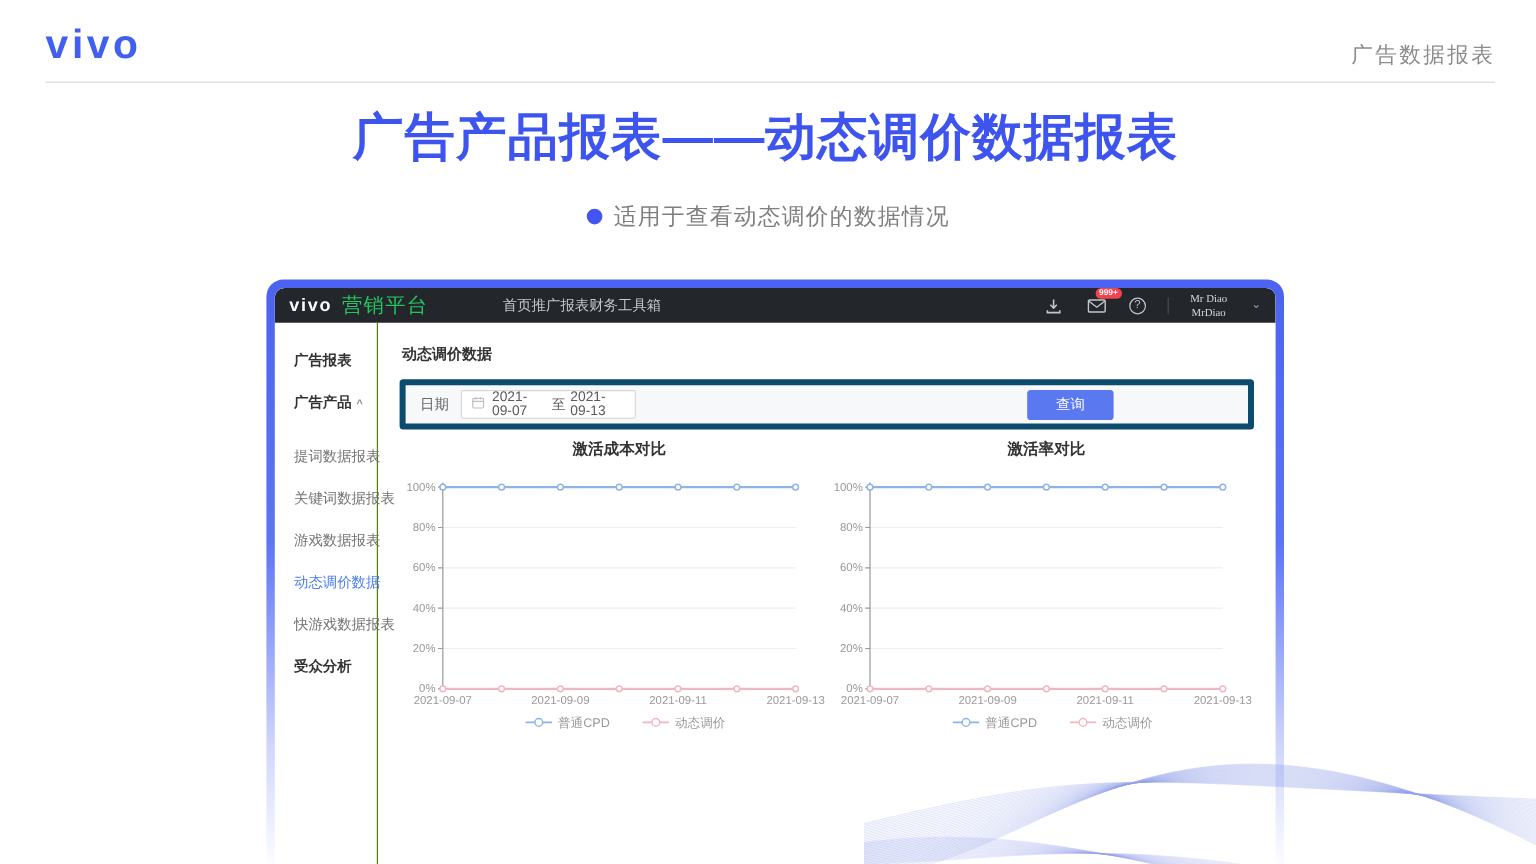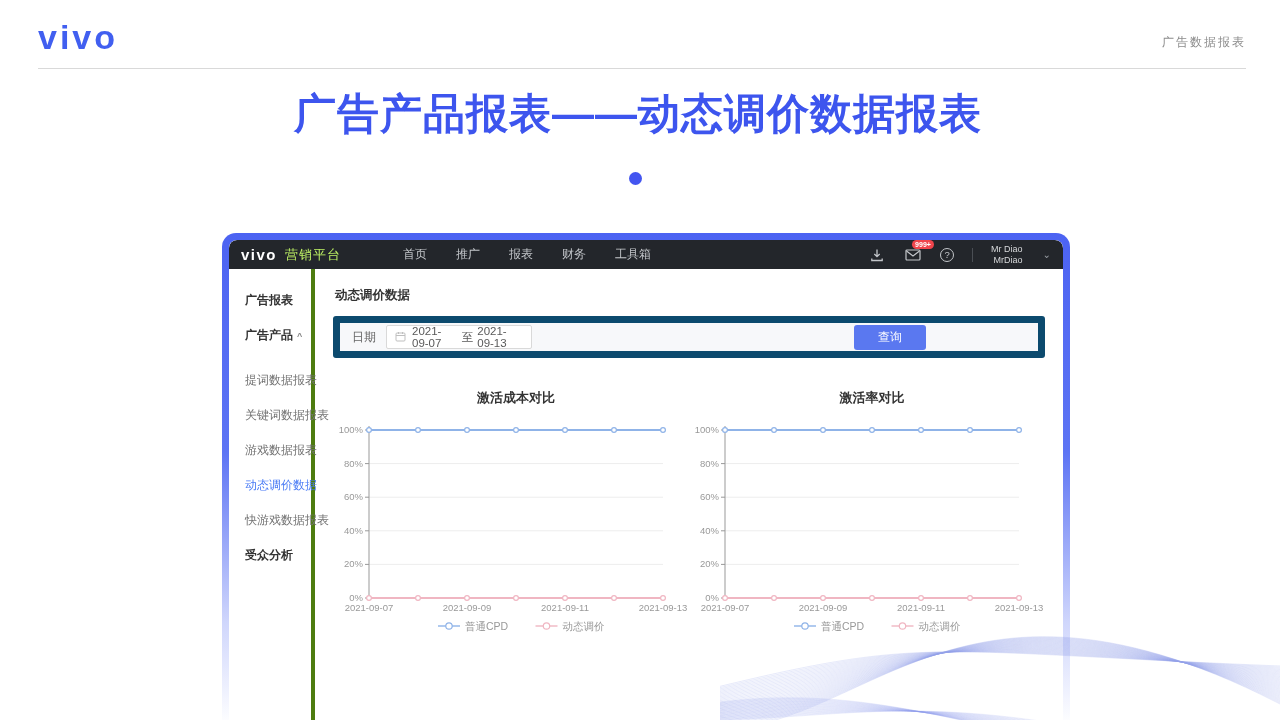--- a/index.html
+++ b/index.html
@@ -3,97 +3,97 @@
 <meta charset="utf-8">
 <style>
   * { margin:0; padding:0; box-sizing:border-box; }
   html,body { width:1280px; height:720px; }
   body { font-family:"Liberation Sans","DejaVu Sans",sans-serif; background:#fff; overflow:hidden; }
   .slide { position:relative; width:1280px; height:720px; background:#fff; overflow:hidden; }
 
   
   .slide-logo { position:absolute; left:38px; top:18px; font-size:34px; font-weight:bold;
     color:#415ff0; letter-spacing:3px; }
-  .hdr-right { position:absolute; right:34px; top:34px; font-size:12px; color:#8c8c8c; letter-spacing:2px; }
+  .hdr-right { position:absolute; right:34px; top:34px; font-size:18px; color:#8c8c8c; letter-spacing:2px; }
   .hdr-divider { position:absolute; left:38px; right:34px; top:68px; height:1px; background:#d9d9d9; }
 
   .slide-title { position:absolute; left:0; right:4px; top:86px; text-align:center;
     font-size:42px; font-weight:bold; color:#3d55ee; letter-spacing:1px; }
   .slide-sub { position:absolute; left:0; right:0; top:168px; text-align:center;
     font-size:19px; color:#7f7f7f; letter-spacing:1px; }
   .slide-sub .dot { display:inline-block; width:13px; height:13px; border-radius:50%;
     background:#4355f0; margin-right:10px; }
 
   
   .frame { position:absolute; left:222px; top:233px; width:848px; height:487px;
     padding:7px 7px 0 7px; border-radius:14px 14px 0 0;
     background:linear-gradient(180deg,#4c63f2 0%,#5d74f4 45%,rgba(150,165,248,.45) 80%,rgba(200,210,252,.05) 100%); }
   .app { width:100%; height:100%; background:#fff; border-radius:8px 8px 0 0; overflow:hidden;
     display:flex; flex-direction:column; }
 
   
   .navbar { height:29px; background:#23262b; display:flex; align-items:center; padding:0 12px;
     flex:0 0 29px; border-radius:8px 8px 0 0; }
   .nav-logo { color:#fff; font-weight:bold; font-size:15px; letter-spacing:1.5px; }
-  .nav-platform { color:#bef264; font-size:13px; margin-left:8px; letter-spacing:1px; }
-  .nav-menu { display:flex; margin-left:62px; gap:29px; }
+  .nav-platform { color:#22c55e; font-size:17px; margin-left:8px; letter-spacing:1px; }
+  .nav-menu { display:flex; margin-left:62px; }
   .nav-item { color:#c3c6ca; font-size:12px; cursor:pointer; }
   .nav-right { margin-left:auto; display:flex; align-items:center; gap:18px; }
   .nav-ico { position:relative; width:18px; height:16px; display:flex; align-items:center; justify-content:center; }
   .nav-ico svg { display:block; }
   .badge { position:absolute; top:-7px; left:8px; background:#f0454c; color:#fff; font-size:7px;
     line-height:9px; padding:0 3px; border-radius:5px; font-weight:bold; }
   .help-circ { width:14px; height:14px; border:1.2px solid #c3c6ca; border-radius:50%; color:#c3c6ca;
     font-size:9.5px; display:flex; align-items:center; justify-content:center; }
   .nav-sep { width:1px; height:14px; background:#4a4e54; }
-  .nav-user { text-align:right; color:#d6d8da; font-size:9px; line-height:11px; }
+  .nav-user { text-align:center; color:#d6d8da; font-size:9px; line-height:11px;font-family:Liberation Serif, serif; }
   .nav-chev { color:#9a9ea4; font-size:10px; margin-left:2px; }
 
   
   .app-body { flex:1; display:flex; min-height:0; }
-  .sidebar { width:86px; flex:0 0 86px; border-right:4px solid #4d7c0f; padding-top:14px; }
+  .sidebar { width:86px; flex:0 0 86px; border-right:1px solid #4d7c0f; padding-top:14px; }
   .side-item { font-size:12px; color:#737373; padding:9px 0 9px 16px; white-space:nowrap; cursor:pointer; }
   .side-item.bold { color:#333; font-weight:bold; }
   .side-item.active { color:#4b7cf5; }
   .side-item.group-gap { margin-bottom:10px; }
   .side-caret { font-size:9px; color:#888; margin-left:4px; }
 
   .content { flex:1; padding:12px 18px 0 18px; min-width:0; }
   .page-title { font-size:12.5px; font-weight:bold; color:#333; margin:6px 0 12px 2px; }
 
-  .filter-bar { background:#f7f8fa; border:7px solid #0c4a6e; border-radius:3px;
+  .filter-bar { background:#f7f8fa; border:5px solid #0c4a6e; border-radius:3px;
     height:42px; display:flex; align-items:center; padding:0 12px; }
   .f-label { font-size:12px; color:#666; margin-right:10px; }
   .f-input { background:#fff; border:1px solid #d9d9d9; border-radius:2px; height:24px;
     display:flex; align-items:center; padding:0 8px; font-size:11.5px; color:#595959; }
   .f-date { width:146px; gap:4px; }
   .f-creative { width:150px; margin-right:0; }
   .f-group2 { margin-left:55px; display:flex; align-items:center; }
   .cal-ico { display:inline-block; margin-right:2px; }
   .query-btn { margin-left:auto; margin-right:100px; background:#5a78f0; color:#fff; border:none;
     font-size:12px; padding:4px 24px; border-radius:3px; cursor:pointer; font-family:inherit; }
 
-  .charts-row { display:flex; margin-top:28px; }
+  .charts-row { display:flex; margin-top:4px; }
   .chart-box { flex:1; }
   .chart-box svg { display:block; }
 
   
   .wave { position:absolute; right:0; bottom:0; pointer-events:none; }
 </style>
 </head>
 <body>
 
 <div class="slide">
 
   <div class="slide-logo">vivo</div>
   <div class="hdr-right">广告数据报表</div>
   <div class="hdr-divider"></div>
   <div class="slide-title">广告产品报表——动态调价数据报表</div>
   <div class="slide-sub">
-    <span class="dot"></span>
+    <span class="dot"></span><span>适用于查看动态调价的数据情况</span>
   </div>
 
   <div class="frame">
     <div class="app">
 
       <div class="navbar">
         <span class="nav-logo">vivo</span>
         <span class="nav-platform">营销平台</span>
         <div class="nav-menu">
             <span class="nav-item">首页</span>

